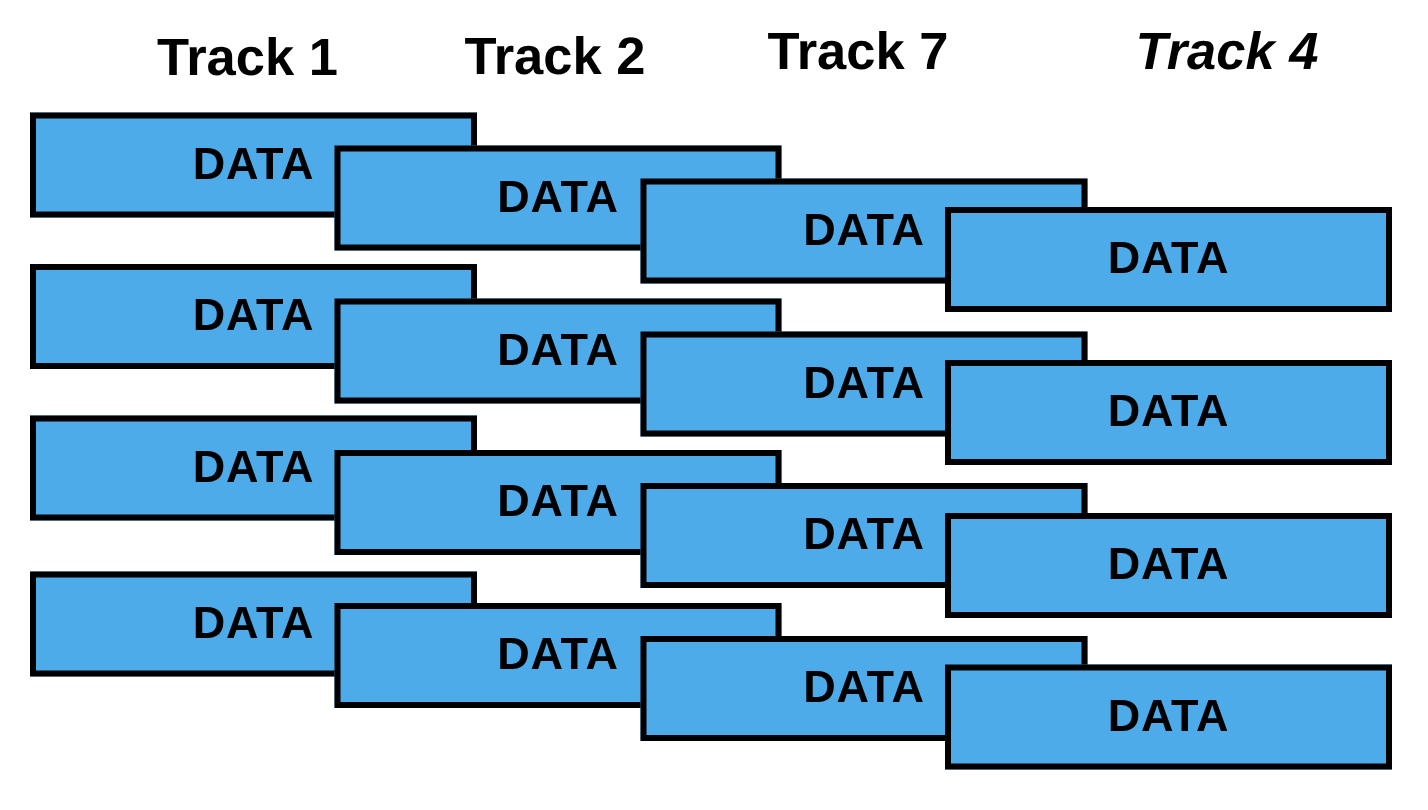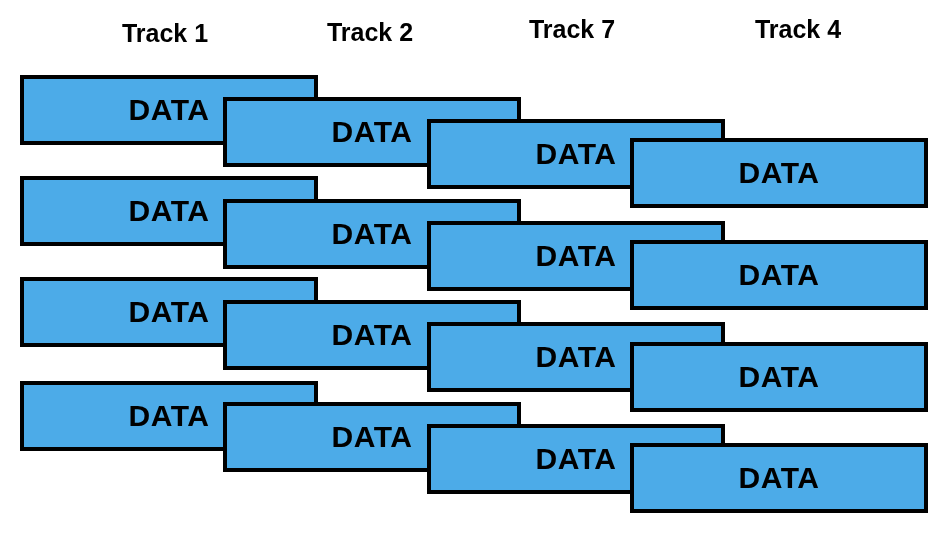--- a/index.html
+++ b/index.html
@@ -12,21 +12,21 @@
     width: 952px;
     height: 540px;
     background: #ffffff;
     overflow: hidden;
     font-family: "Liberation Sans", sans-serif;
   }
   .track-header {
     position: absolute;
     transform: translateX(-50%);
     font-weight: bold;
-    font-size: 25px;
+    font-size: 35px;
     line-height: 1;
     color: #000000;
     white-space: nowrap;
   }
   .data-box {
     position: absolute;
     box-sizing: border-box;
     display: flex;
     align-items: center;
     justify-content: center;
@@ -40,21 +40,21 @@
   }
 </style>
 </head>
 <body>
 
 <div class="stage">
   <div>
       <div class="track-header" style="left: 165px; top: 21px;">Track 1</div>
       <div class="track-header" style="left: 370px; top: 20px;">Track 2</div>
       <div class="track-header" style="left: 572px; top: 17px;">Track 7</div>
-      <div class="track-header" style="left: 798px; top: 17px;">Track 4</div>
+      <div class="track-header" style="left: 818px; top: 17px; font-style: italic;">Track 4</div>
     </div>
   <div>
       <div class="data-box" style="left: 20px; top: 75px; width: 298px; height: 70px; background: rgb(76, 171, 232); border: 4px solid rgb(0, 0, 0); z-index: 1;">
         <span class="box-label" style="color: rgb(0, 0, 0);">DATA</span>
       </div>
       <div class="data-box" style="left: 223px; top: 97px; width: 298px; height: 70px; background: rgb(76, 171, 232); border: 4px solid rgb(0, 0, 0); z-index: 2;">
         <span class="box-label" style="color: rgb(0, 0, 0);">DATA</span>
       </div>
       <div class="data-box" style="left: 427px; top: 119px; width: 298px; height: 70px; background: rgb(76, 171, 232); border: 4px solid rgb(0, 0, 0); z-index: 3;">
         <span class="box-label" style="color: rgb(0, 0, 0);">DATA</span>

